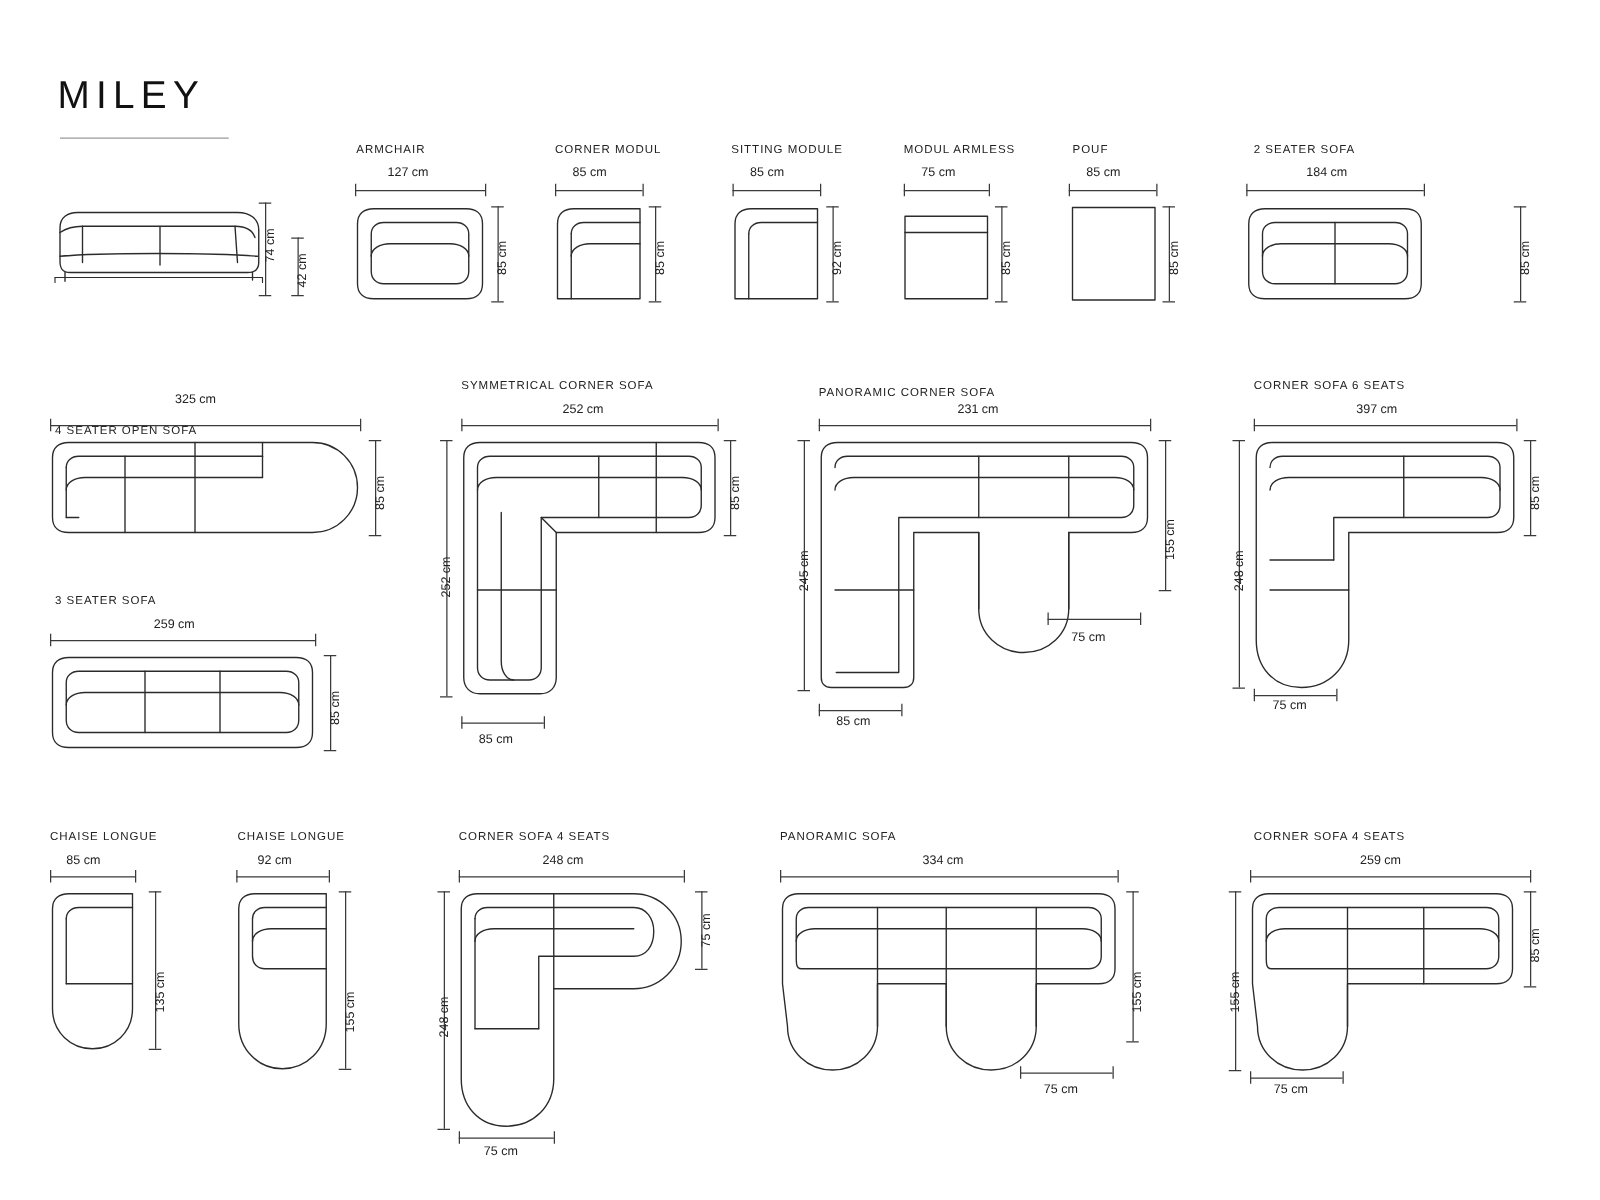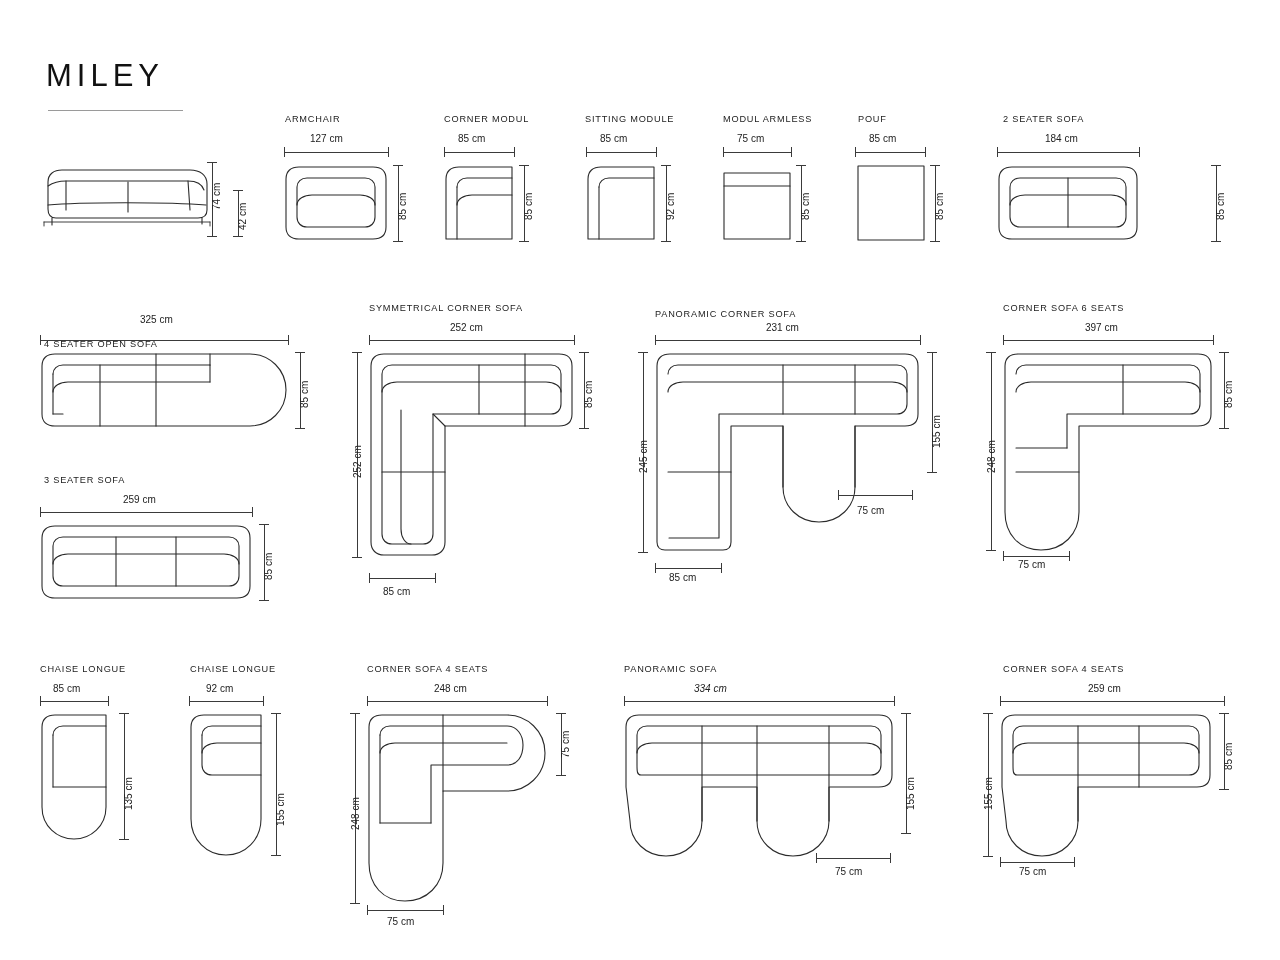--- a/index.html
+++ b/index.html
@@ -364,21 +364,21 @@
   <div class="dimtxt vert" style="left:350px;top:830px;">248 cm</div>
   <div class="hline" style="left:367px;top:910px;width:76px;"></div>
   <div class="tickv" style="left:367px;top:905px;height:10px;"></div>
   <div class="tickv" style="left:443px;top:905px;height:10px;"></div>
   <div class="dimtxt" style="left:387px;top:916px;">75 cm</div>
 
   <div class="lbl" style="left:624px;top:664px;">PANORAMIC SOFA</div>
   <div class="hline" style="left:624px;top:701px;width:270px;"></div>
   <div class="tickv" style="left:624px;top:696px;height:10px;"></div>
   <div class="tickv" style="left:894px;top:696px;height:10px;"></div>
-  <div class="dimtxt" style="left:694px;top:683px;font-style:italic;">334 cm</div>
+  <div class="dimtxt" style="left:738px;top:683px;">334 cm</div>
   <div class="fig" style="left:624px;top:713px;">
     <svg width="270" height="145" viewBox="0 0 270 145">
       <path d="M2 14 C2 6 7 2 15 2 L255 2 C263 2 268 6 268 14 L268 62 C268 70 263 74 255 74 L205 74 L205 108 C205 128 189 143 169 143 C149 143 133 128 133 108 L133 74 L78 74 L78 108 C78 128 62 143 42 143 C22 143 6 128 6 108 L2 74 Z"></path>
       <path d="M13 22 C13 17 17 13 23 13 L247 13 C253 13 257 17 257 22 L257 52 C257 58 253 62 247 62 L17 62 C13 62 13 58 13 52 Z"></path>
       <path d="M13 40 C13 34 20 30 28 30 L242 30 C250 30 257 34 257 40"></path>
       <path d="M78 13 L78 108"></path>
       <path d="M133 13 L133 108"></path>
       <path d="M205 13 L205 108"></path>
     </svg>
   </div>

